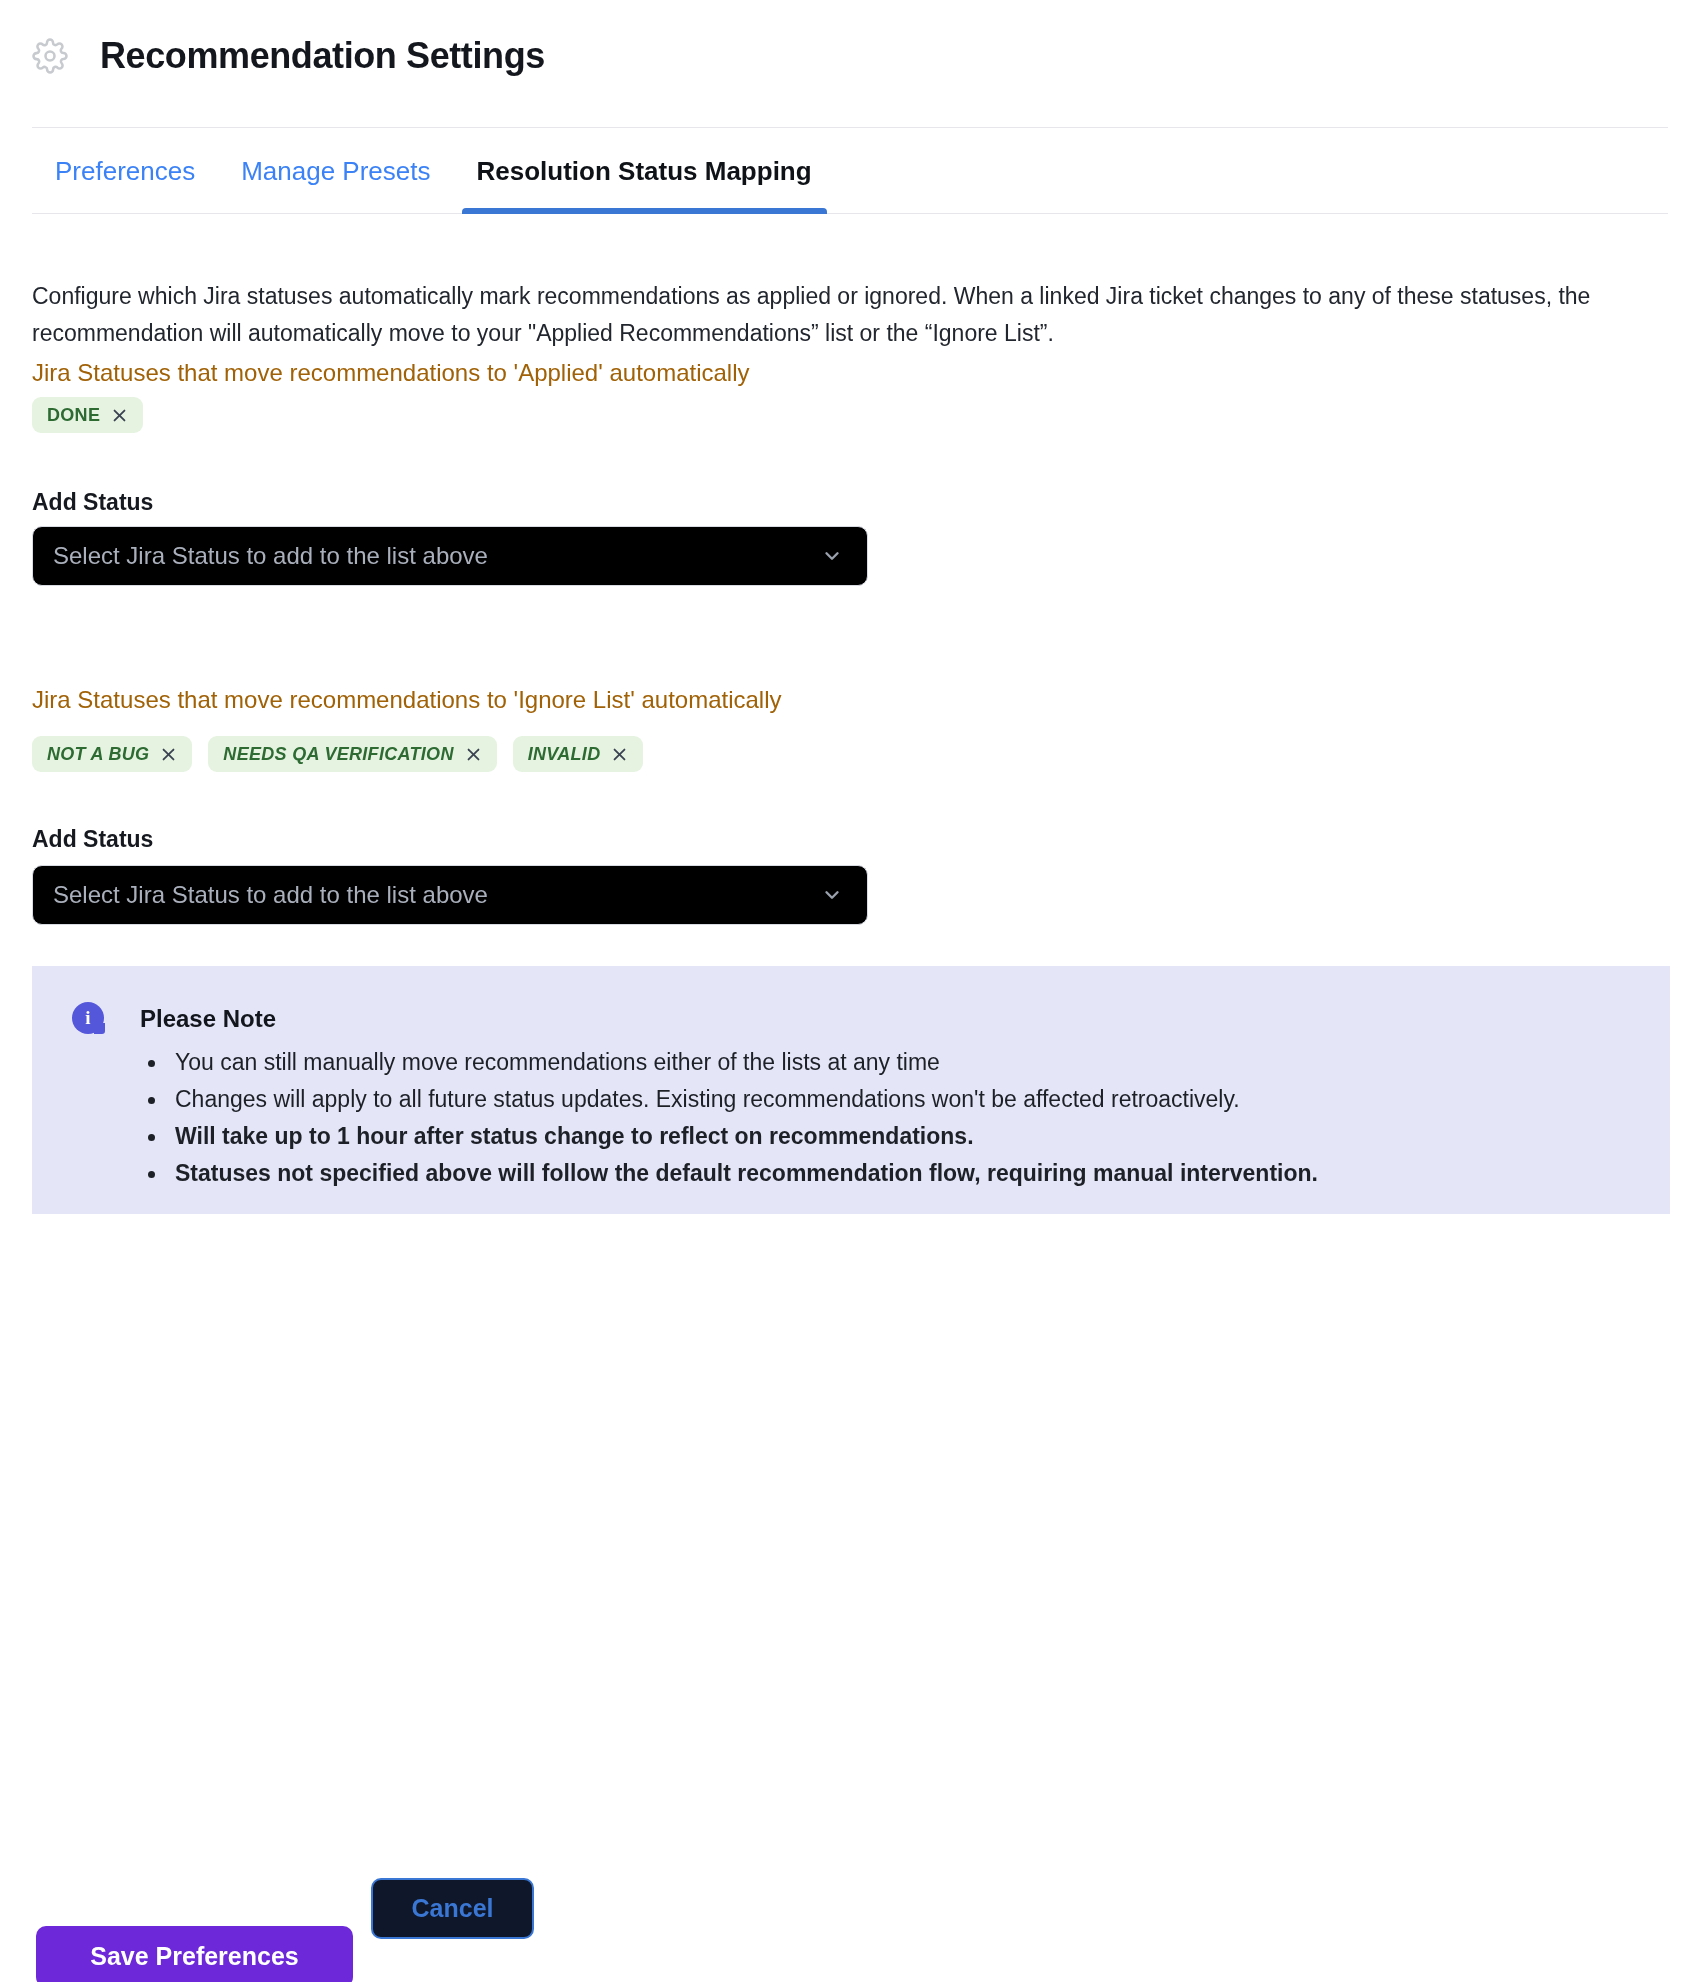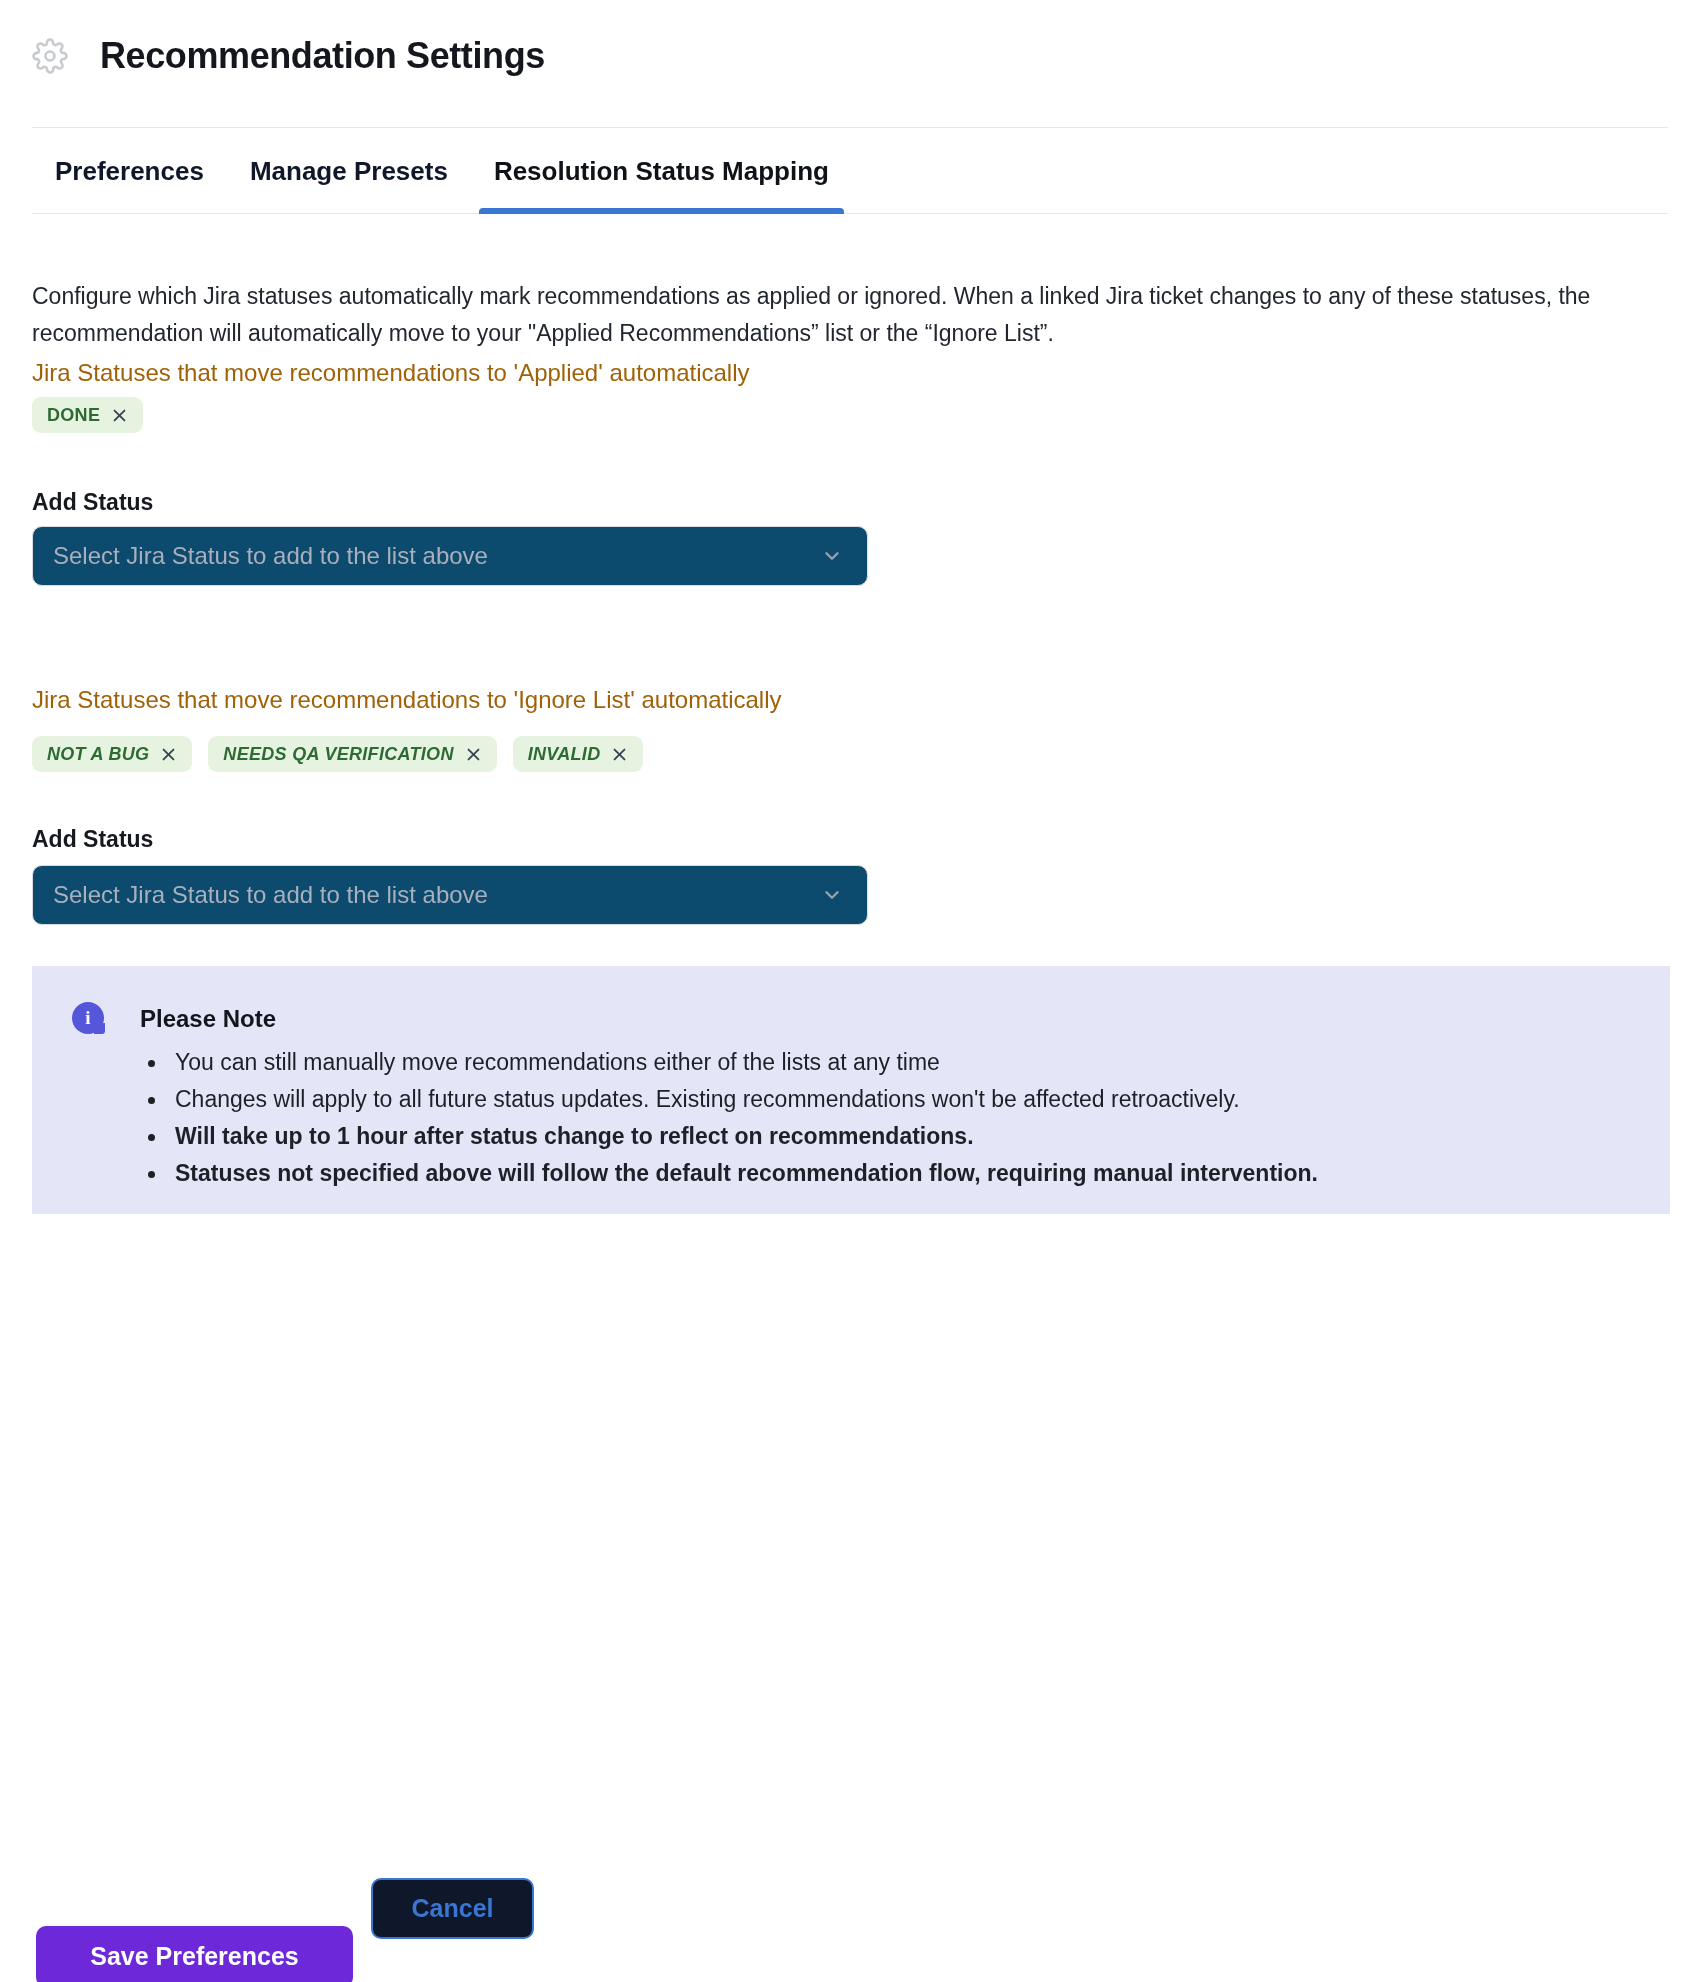--- a/index.html
+++ b/index.html
@@ -17,21 +17,21 @@
   
   .header { display:flex; align-items:center; gap:32px; padding-top:34px; }
   .gear-icon { width:36px; height:36px; flex:0 0 auto; }
   h1.page-title { font-size:36px; line-height:43px; font-weight:700; margin:0; color:#14171d; letter-spacing:-0.4px; }
 
   .top-divider { height:1px; background:#e6e6eb; margin-top:50px; }
 
   
   .tabs { display:flex; border-bottom:1px solid #e6e6eb; padding-left:8px; }
   .tab {
-    font-size:26px; line-height:31px; color:#0f172a; font-weight:700;
+    font-size:26px; line-height:31px; color:#3b82f6; font-weight:400;
     padding:28px 15px 26px; position:relative; cursor:pointer; white-space:nowrap;
   }
   .tab + .tab { margin-left:16px; }
   .tab.active { color:#0f1217; font-weight:700; }
   .tab.active::after {
     content:""; position:absolute; left:0; right:0; bottom:-1px; height:6px;
     background:#3a76d3; border-radius:4px 4px 0 0;
   }
 
   
@@ -52,21 +52,21 @@
   .remove-icon { width:17px; height:17px; display:inline-flex; cursor:pointer; }
   .remove-icon svg { width:17px; height:17px; stroke:#3a4252; stroke-width:2.6; }
 
   
   .add-status-label { font-size:23px; line-height:27px; font-weight:700; color:#16191f; margin-top:56px; }
   .add-status-label.second { margin-top:54px; }
   .status-select {
     margin-top:10px; width:836px; height:60px;
     border:1px solid #d9dbe3; border-radius:10px;
     display:flex; align-items:center; justify-content:space-between;
-    padding:0 24px 0 20px; cursor:pointer; background:#0c4a6e;
+    padding:0 24px 0 20px; cursor:pointer; background:#000000;
   }
   .status-select.second { margin-top:12px; }
   .select-placeholder { font-size:24px; color:#a9afbb; }
   .chevron-down-icon { width:22px; height:22px; display:inline-flex; }
   .chevron-down-icon svg { width:22px; height:22px; stroke:#9aa1ad; stroke-width:2.6; }
 
   
   .note-box {
     margin-top:41px; width:1638px; background:#e5e5f8;
     padding:36px 0 22px 0;

